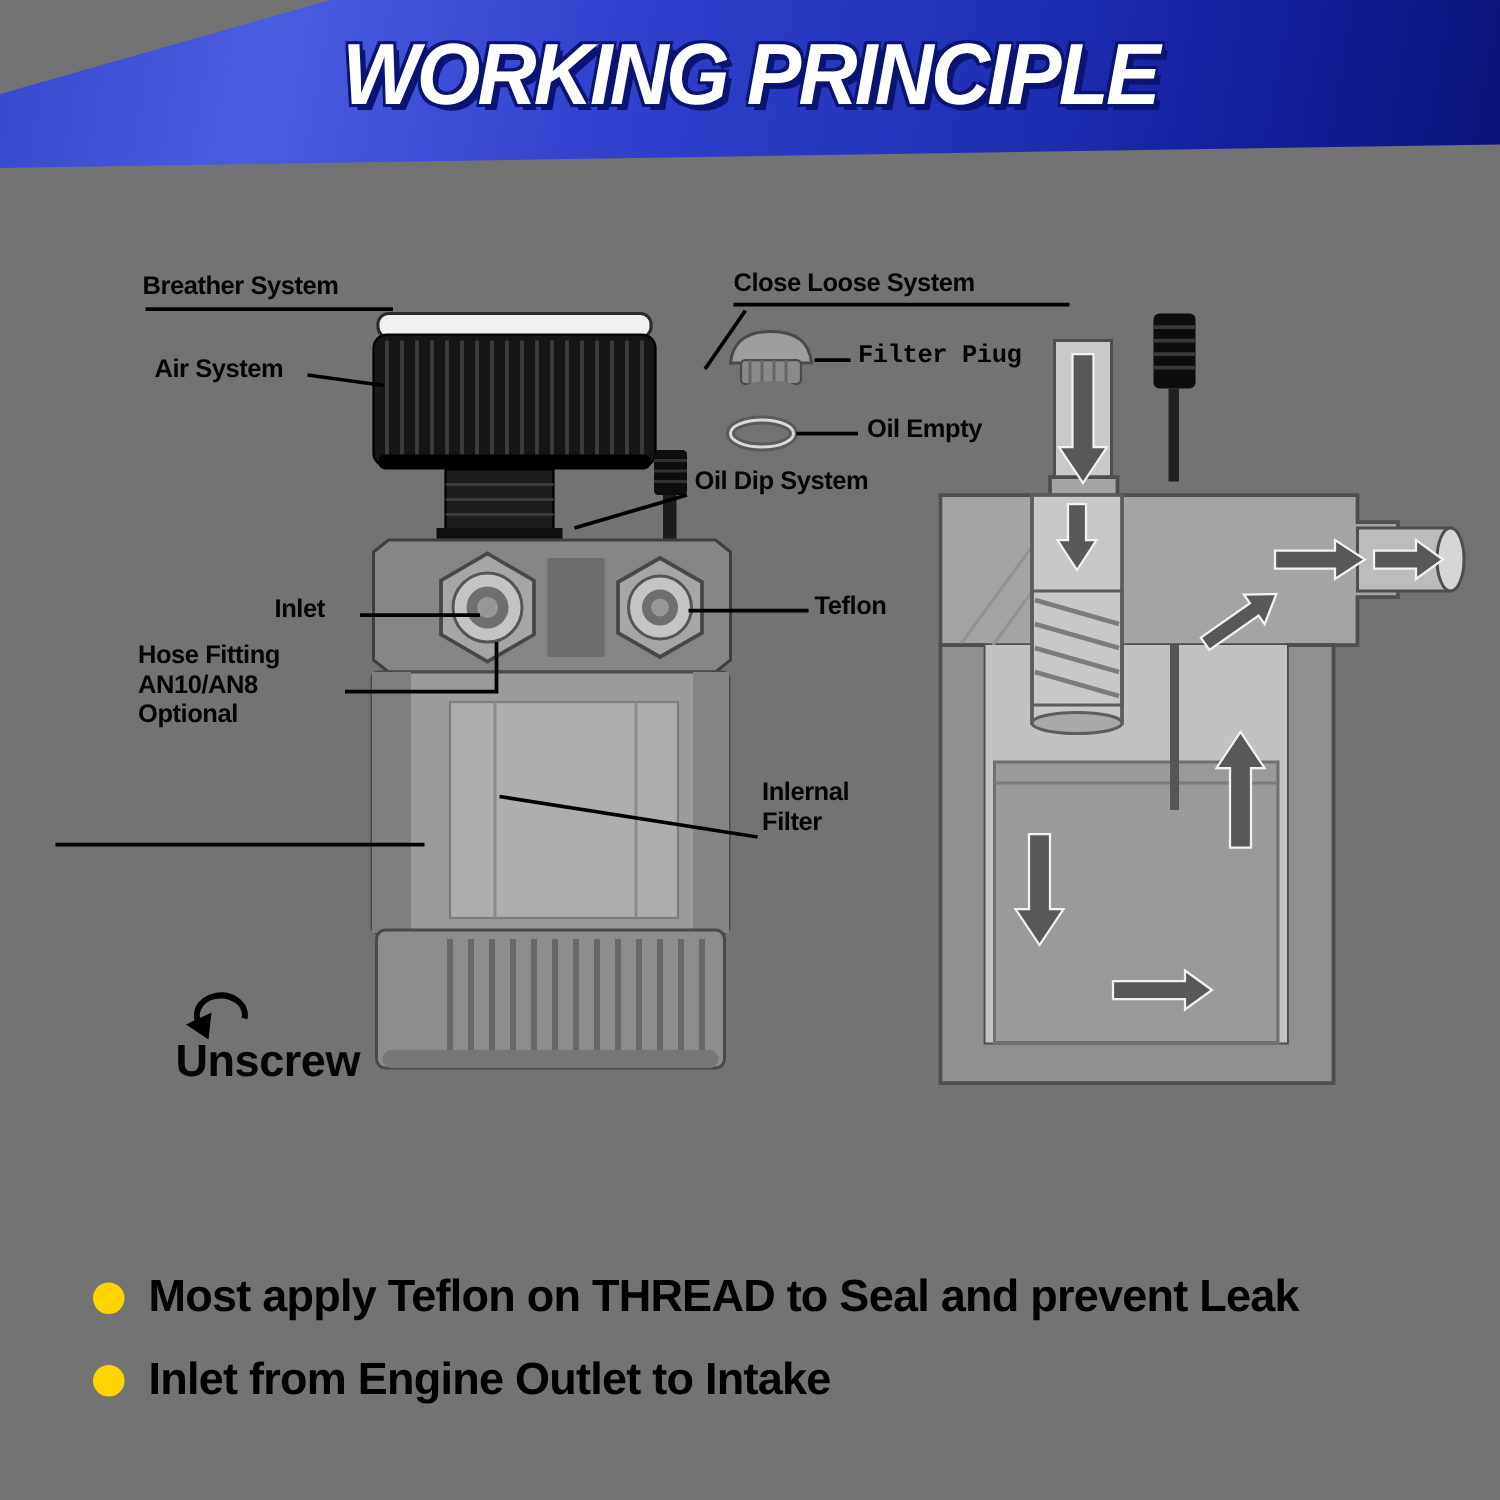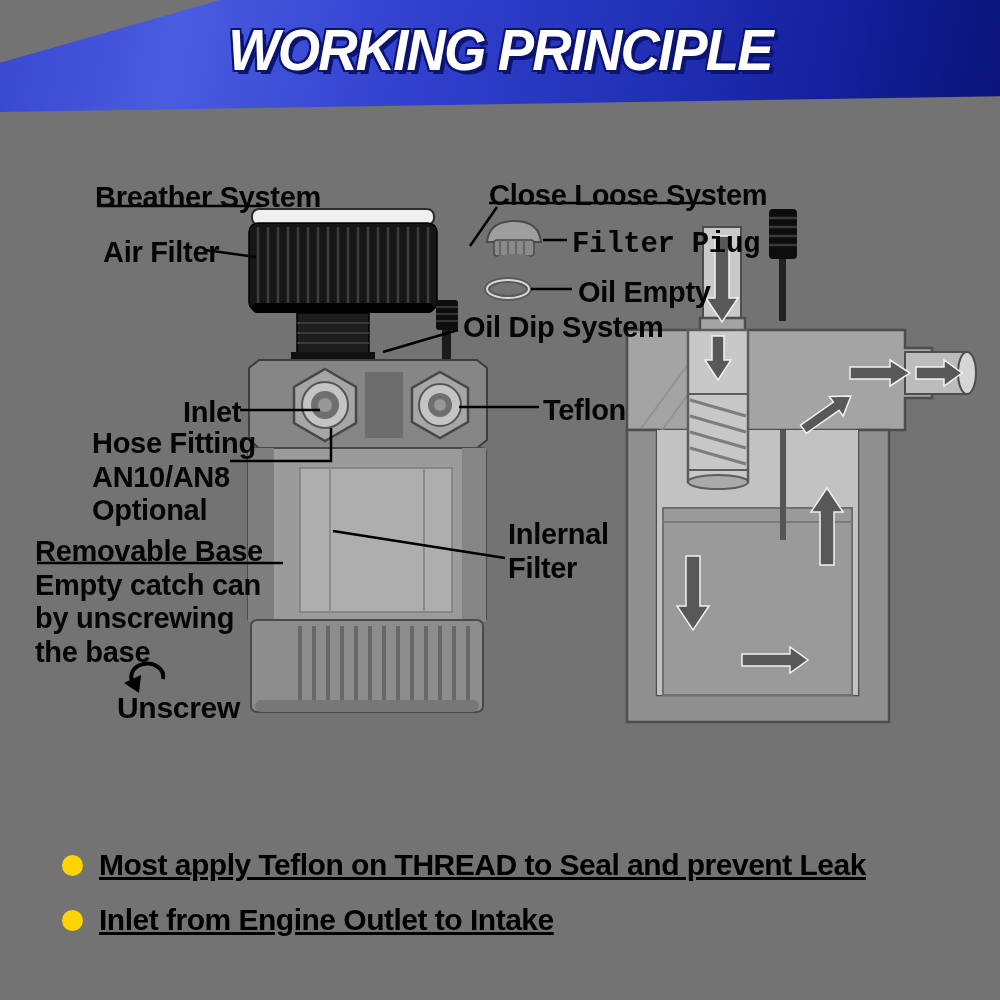--- a/index.html
+++ b/index.html
@@ -20,27 +20,27 @@
     letter-spacing:-2px;transform:scaleX(.94);
     text-shadow:
       -2px -2px 0 #0c1472, 2px -2px 0 #0c1472,
       -2px  2px 0 #0c1472, 2px  2px 0 #0c1472,
        4px  4px 0 #0c1472;
   }
   
   .diagram{position:absolute;inset:0;}
   .scene{position:absolute;top:0;left:0;}
   .label{
-    position:absolute;font-weight:bold;font-size:29px;line-height:1.16;
+    position:absolute;font-weight:bold;font-size:17px;line-height:1.16;
     white-space:pre-line;letter-spacing:-0.3px;color:#050505;
   }
   .label.small{font-size:30px;}
   
   .note-row{
-    position:absolute;left:62px;display:flex;align-items:center;gap:16px;text-decoration:underline;
+    position:absolute;left:62px;display:flex;align-items:center;gap:16px;
   }
   .note-bullet{
     width:21px;height:21px;border-radius:50%;background:#ffd400;flex:0 0 auto;
   }
   .note-text{font-size:30px;font-weight:bold;letter-spacing:-0.5px;}
 </style>
 </head>
 <body>
 
 <div class="page">
@@ -171,34 +171,30 @@
         <path d="M333 531L505 558"></path>
       </g>
 
       <g>
         <path d="M135 685 A16 13 0 1 1 163 679" fill="none" stroke="#000" stroke-width="4"></path>
         <polygon points="124,683 141,675 139,693" fill="#000"></polygon>
       </g>
     </svg>
 
     <div class="label" style="left:95px;top:181px;">Breather System</div>
-    <div class="label" style="left:103px;top:236px;">Air Filter</div>
+    <div class="label" style="left:103px;top:236px;">Air System</div>
     <div class="label" style="left:489px;top:179px;">Close Loose System</div>
     <div class="label" style="left:572px;top:228px;font-family:Liberation Mono, monospace;">Filter Piug</div>
     <div class="label" style="left:578px;top:276px;">Oil Empty</div>
     <div class="label" style="left:463px;top:311px;">Oil Dip System</div>
     <div class="label" style="left:183px;top:396px;">Inlet</div>
     <div class="label" style="left:543px;top:394px;">Teflon</div>
     <div class="label" style="left:92px;top:427px;">Hose Fitting
 AN10/AN8
 Optional</div>
-    <div class="label" style="left:35px;top:535px;">Removable Base
-Empty catch can
-by unscrewing
-the base</div>
     <div class="label small" style="left:117px;top:691px;">Unscrew</div>
     <div class="label" style="left:508px;top:518px;">Inlernal
 Filter</div>
   </div>
 
   <div class="note-row" style="top:848px;">
     <span class="note-bullet" style="background: rgb(255, 212, 0);"></span>
     <span class="note-text">Most apply Teflon on THREAD to Seal and prevent Leak</span>
   </div>
   <div class="note-row" style="top:903px;">

